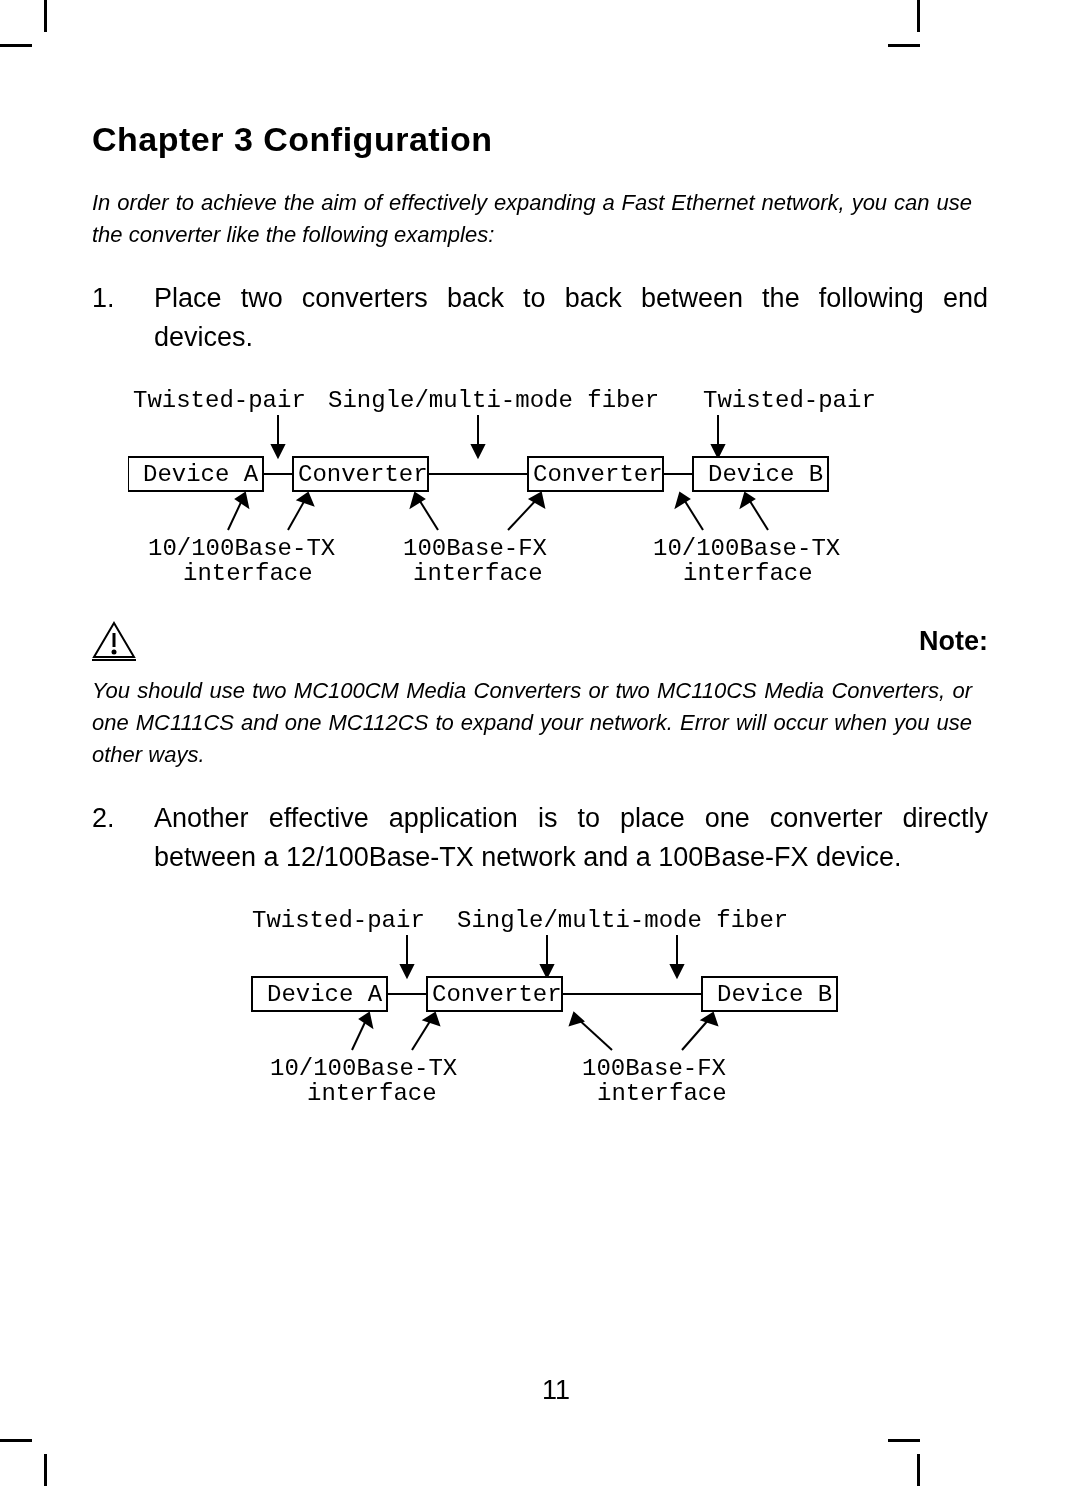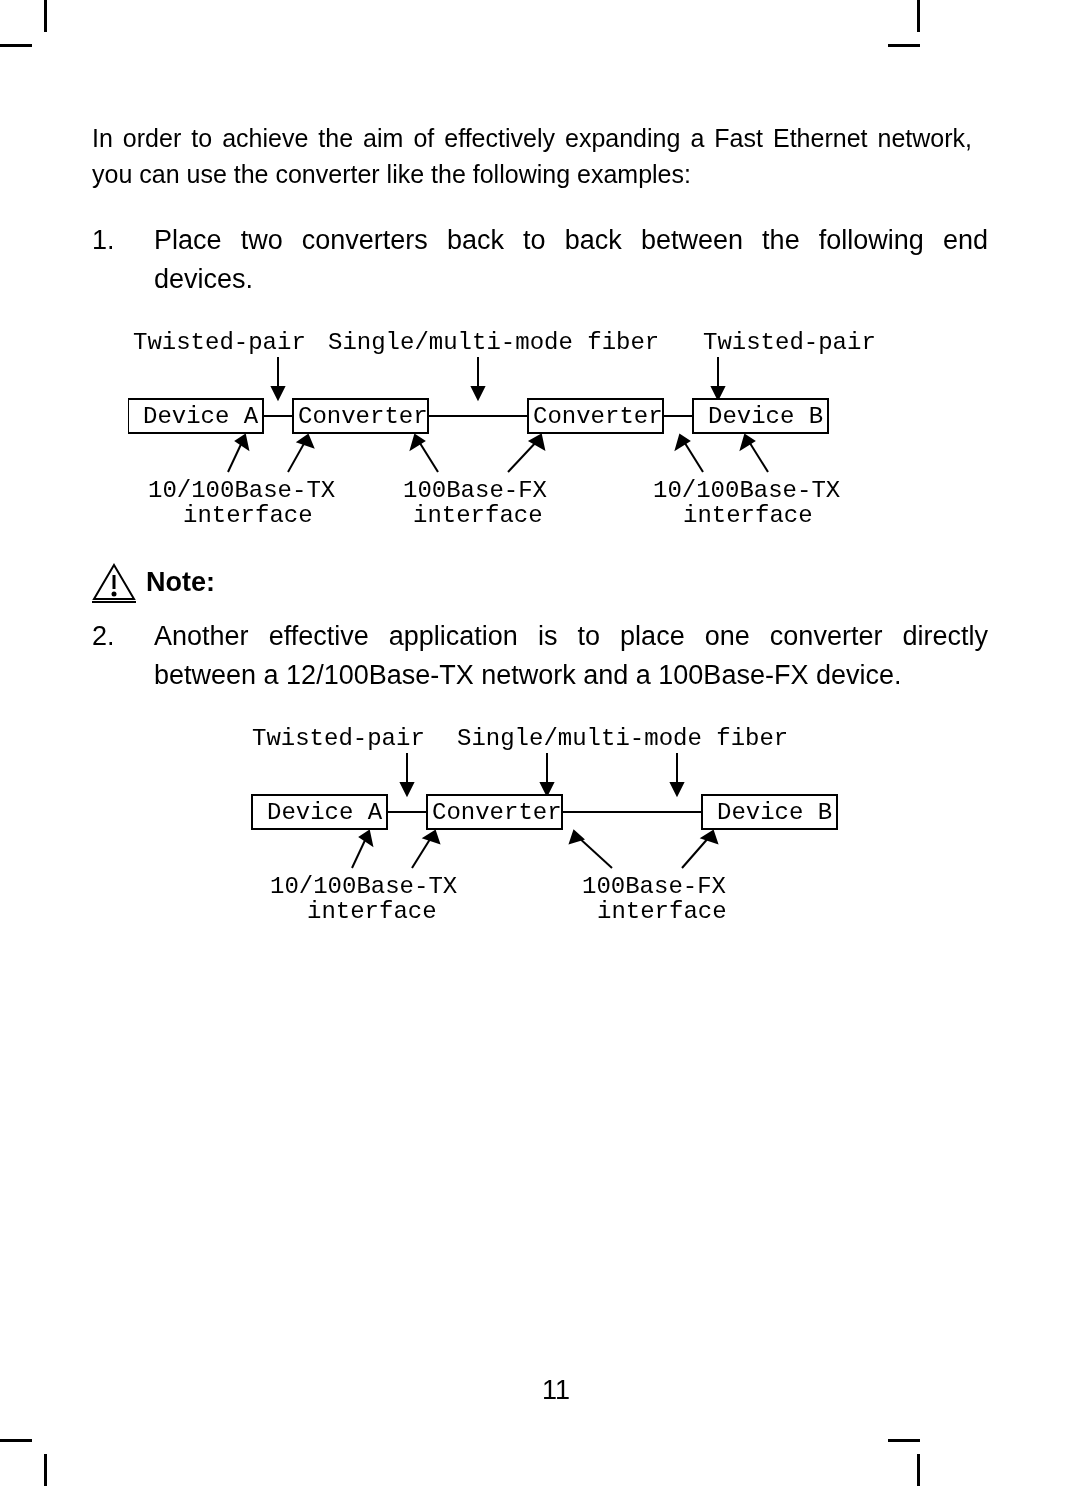--- a/index.html
+++ b/index.html
@@ -31,24 +31,25 @@
   .crop-br-h { bottom: 44px; right: 160px; width: 32px; height: 3px; }
   .crop-br-v { bottom: 0; right: 160px; width: 3px; height: 32px; }
 
   h1.chapter-title {
     font-size: 34px;
     font-weight: bold;
     margin: 0 0 28px 0;
     letter-spacing: 0.5px;
   }
   .body-text {
-    font-size: 25px;
+    font-size: 22px;
     line-height: 1.45;
     text-align: justify;
     margin: 0 16px 28px 0;
+    font-style: italic;
   }
   .list-item {
     font-size: 27px;
     line-height: 1.45;
     text-align: justify;
     margin: 0 0 28px 0;
     display: flex;
   }
   .list-num {
     min-width: 50px;
@@ -62,20 +63,21 @@
     margin: 18px 0 36px 36px;
   }
   .diagram-wrap svg {
     display: block;
   }
 
   .note-row {
     display: flex;
     align-items: center;
     margin: 0 0 14px 0;
+    justify-content: space-between;
   }
   .note-icon {
     width: 44px;
     height: 40px;
     margin-right: 10px;
   }
   .note-label {
     font-size: 27px;
     font-weight: bold;
   }
@@ -96,20 +98,21 @@
 
   <div class="crop-tl-h"></div>
   <div class="crop-tl-v"></div>
   <div class="crop-tr-h"></div>
   <div class="crop-tr-v"></div>
   <div class="crop-bl-h"></div>
   <div class="crop-bl-v"></div>
   <div class="crop-br-h"></div>
   <div class="crop-br-v"></div>
 
+  <h1 class="chapter-title">Chapter 3   Configuration</h1>
 
   <p class="body-text">In order to achieve the aim of effectively expanding a Fast Ethernet network, you can use the converter like the following examples:</p>
 
   <div class="list-item">
     <span class="list-num">1.</span>
     <span class="list-content">Place two converters back to back between the following end devices.</span>
   </div>
 
   <div class="diagram-wrap">
     <svg width="870" height="200" viewBox="0 0 870 200">
@@ -178,20 +181,21 @@
       <svg width="44" height="40" viewBox="0 0 44 40">
         <polygon points="22,2 42,36 2,36" fill="none" stroke="#000" stroke-width="2"></polygon>
         <line x1="22" y1="12" x2="22" y2="26" stroke="#000" stroke-width="3"></line>
         <circle cx="22" cy="31" r="2.5" fill="#000"></circle>
         <line x1="0" y1="39" x2="44" y2="39" stroke="#000" stroke-width="2"></line>
       </svg>
     </span>
     <span class="note-label">Note:</span>
   </div>
 
+  <p class="body-text">You should use two MC100CM Media Converters or two MC110CS Media Converters, or one MC111CS and one MC112CS to expand your network. Error will occur when you use other ways.</p>
 
   <div class="list-item">
     <span class="list-num">2.</span>
     <span class="list-content">Another effective application is to place one converter directly between a 12/100Base-TX network and a 100Base-FX device.</span>
   </div>
 
   <div class="diagram-wrap" style="margin-left:140px;">
     <svg width="720" height="200" viewBox="0 0 720 200">
       <style>
         text { font-family: "Courier New", monospace; font-size: 24px; fill: #000; }

